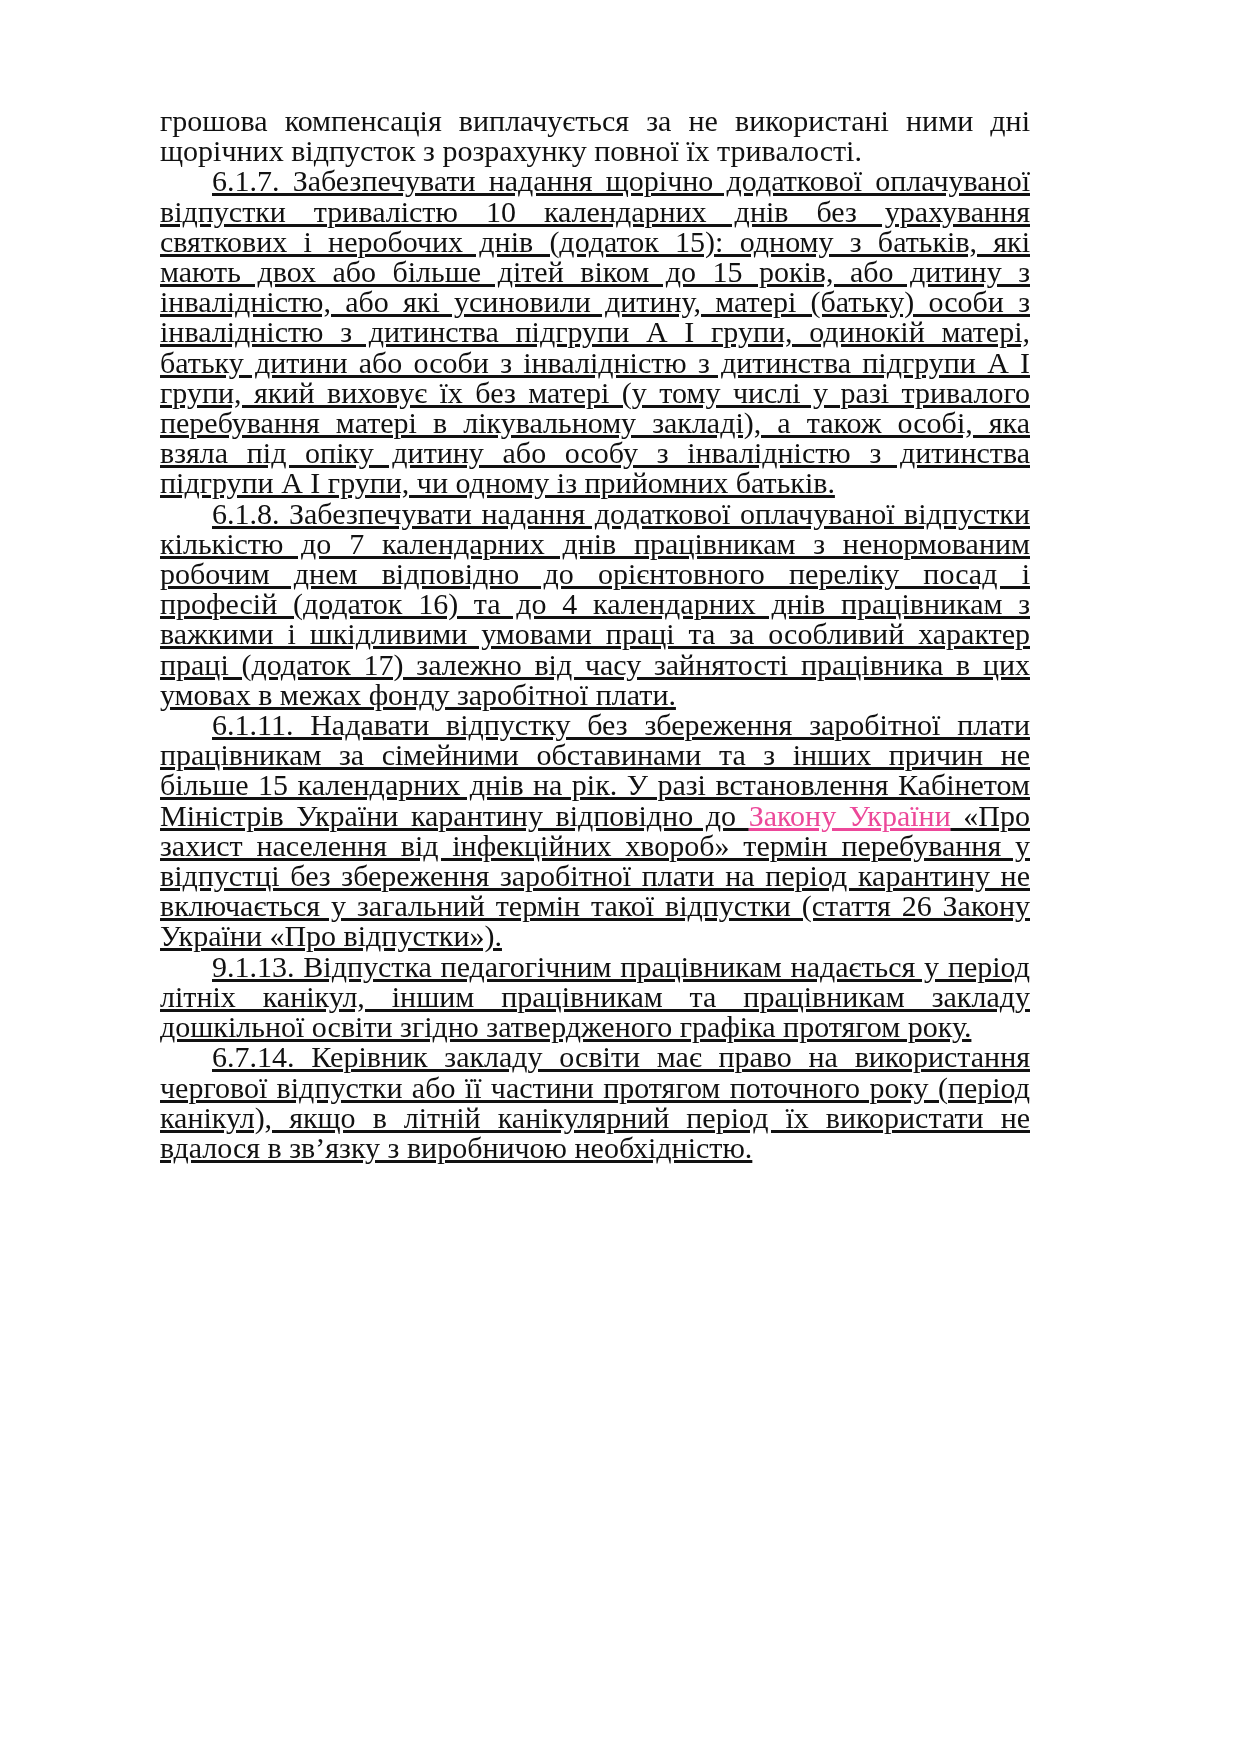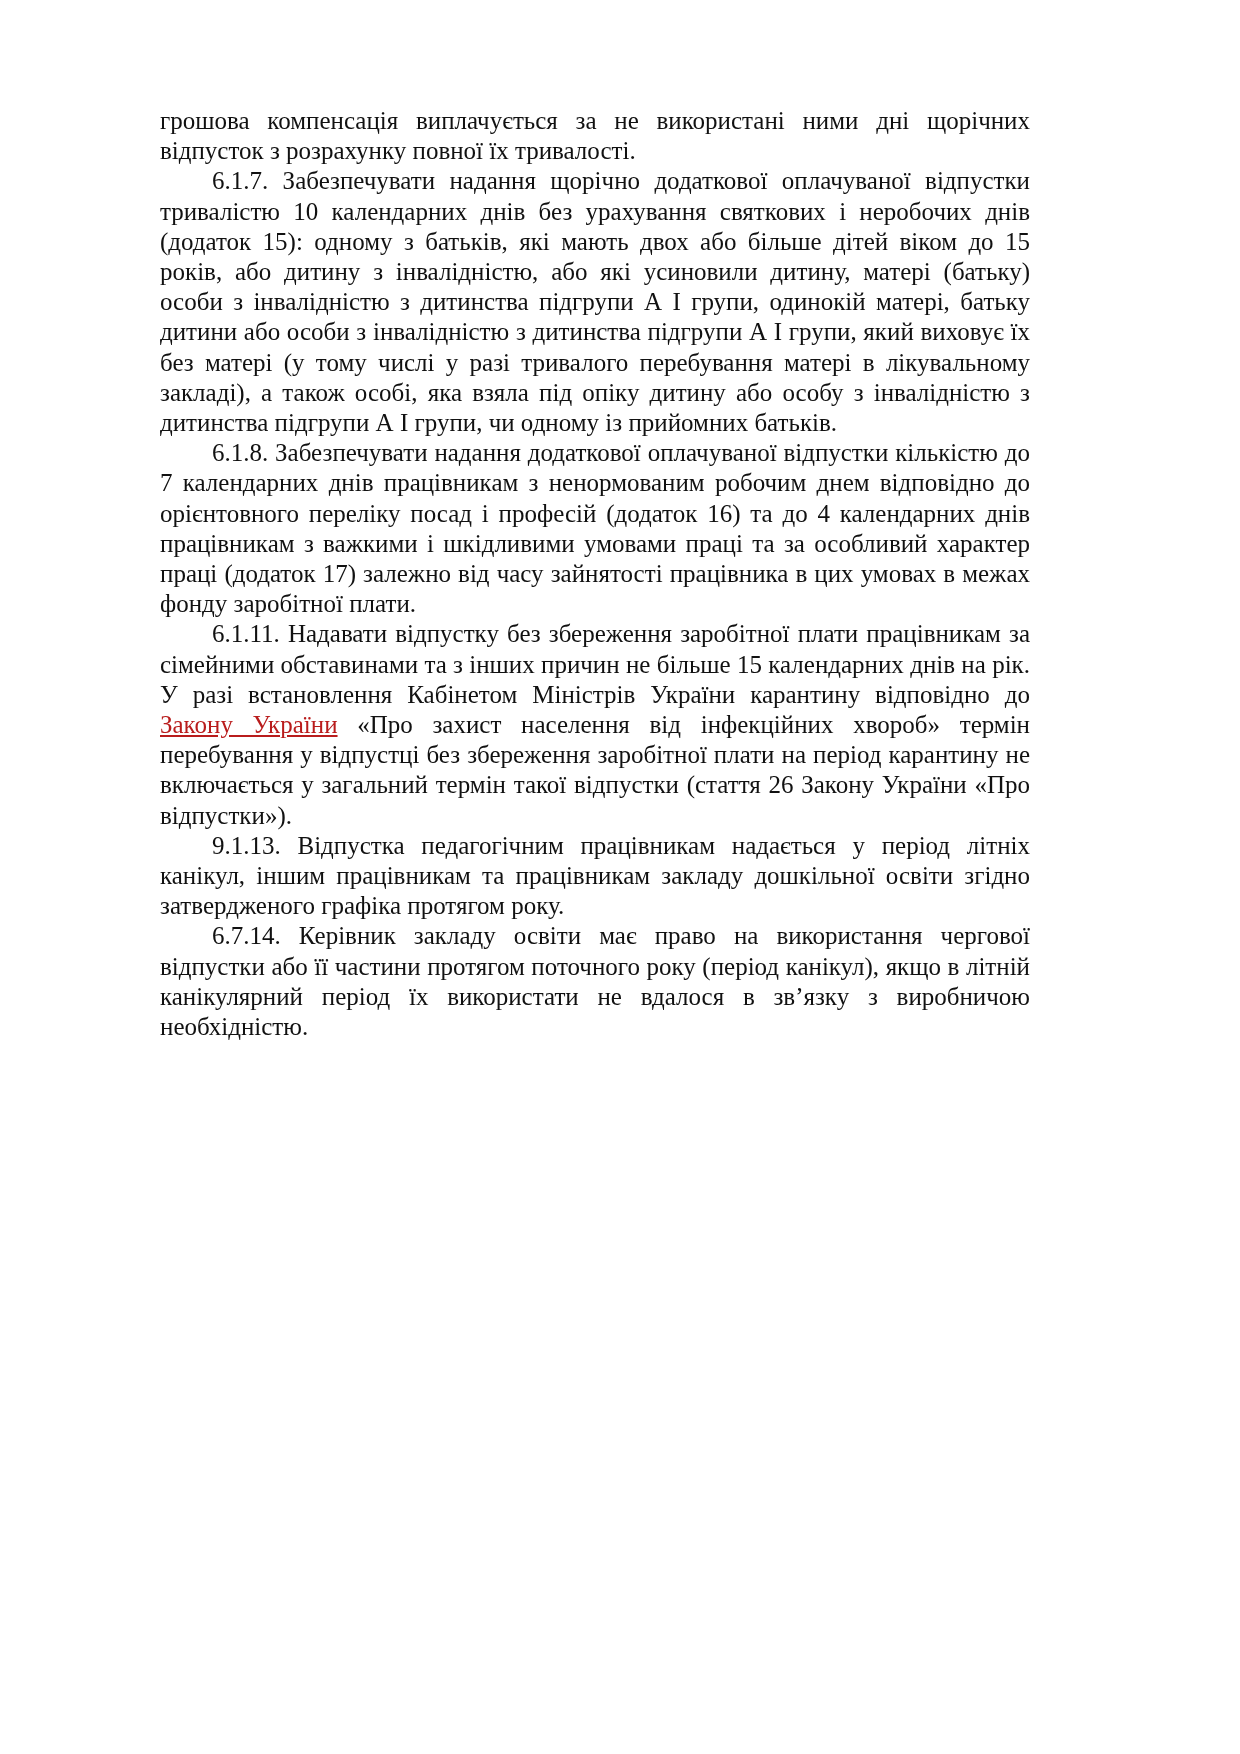--- a/index.html
+++ b/index.html
@@ -3,32 +3,32 @@
 <meta charset="utf-8">
 <style>
   html, body { margin: 0; padding: 0; background: #ffffff; }
   body { width: 1240px; height: 1754px; position: relative; overflow: hidden; }
   .page {
     position: absolute;
     left: 160px;
     top: 106px;
     width: 870px;
     font-family: "Liberation Serif", "DejaVu Serif", serif;
-    font-size: 25px;
+    font-size: 30px;
     line-height: 30.2px;
     color: #111111;
   }
   .page p {
     margin: 0;
     text-align: justify;
     text-align-last: left;
   }
-  .page p.indent { text-indent: 52px; }
+  .page p.indent { text-indent: 52px; text-decoration: underline; }
   .link {
-    color: #b91c1c;
+    color: #ec4899;
     text-decoration: underline;
   }
 </style>
 </head>
 <body>
 
 <div class="page">
   <p>грошова компенсація виплачується за не використані ними дні щорічних відпусток з розрахунку повної їх тривалості.</p>
   <p class="indent">6.1.7. Забезпечувати надання щорічно додаткової оплачуваної відпустки тривалістю 10 календарних днів без урахування святкових і неробочих днів (додаток 15): одному з батьків, які мають двох або більше дітей віком до 15 років, або дитину з інвалідністю, або які усиновили дитину, матері (батьку) особи з інвалідністю з дитинства підгрупи А І групи, одинокій матері, батьку дитини або особи з інвалідністю з дитинства підгрупи А І групи, який виховує їх без матері (у тому числі у разі тривалого перебування матері в лікувальному закладі), а також особі, яка взяла під опіку дитину або особу з інвалідністю з дитинства підгрупи А І групи, чи одному із прийомних батьків.</p>
   <p class="indent">6.1.8. Забезпечувати надання додаткової оплачуваної відпустки кількістю до 7 календарних днів працівникам з ненормованим робочим днем відповідно до орієнтовного переліку посад і професій (додаток 16) та до 4 календарних днів працівникам з важкими і шкідливими умовами праці та за особливий характер праці (додаток 17)  залежно від часу зайнятості працівника в цих умовах в межах фонду заробітної плати.</p>

